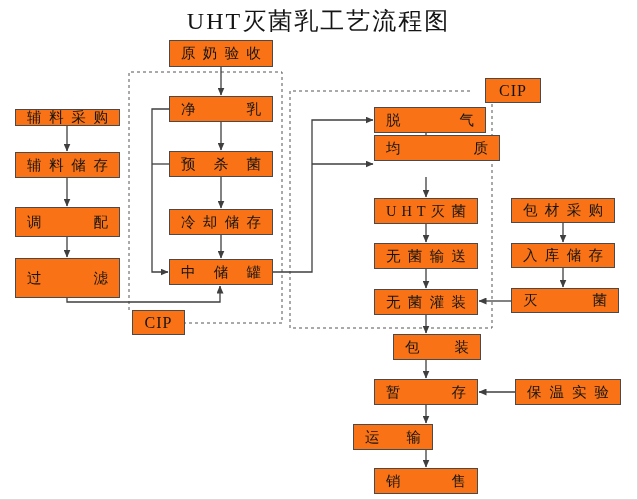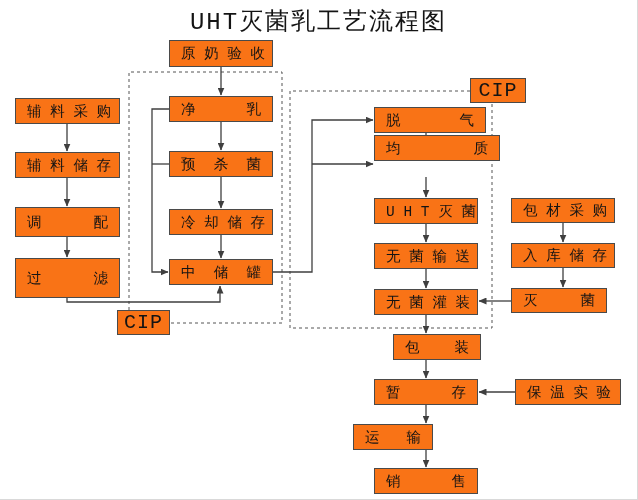--- a/index.html
+++ b/index.html
@@ -6,21 +6,21 @@
     --line:#3f3f3f;
     --border:#4a4a4a;
     --text:#141414;
     --bg:#ffffff;
   }
   html,body{margin:0;padding:0;background:#fff;}
   .stage{
     position:relative;
     width:638px;height:500px;
     background:var(--bg);
-    font-family:Liberation Mono, monospace;
+    font-family:Liberation Serif, serif;
     color:var(--text);
     overflow:hidden;
     box-sizing:border-box;
     border-right:1px solid #d9d9d9;
     border-bottom:1px solid #d9d9d9;
   }
   .wires{position:absolute;left:0;top:0;width:638px;height:500px;}
   .wires path{fill:none;}
   .wires .solid{stroke:var(--line);stroke-width:1.3;}
   .wires .dashed{stroke:#555;stroke-width:1;stroke-dasharray:3 3;}
@@ -43,21 +43,21 @@
   }
   .node .lbl{
     display:block;
     flex:1;
     padding:0 11px;
     text-align:justify;
     text-align-last:justify;
     white-space:nowrap;
     color:var(--text);
   }
-  .node.cip{font-size:20px;letter-spacing:1px;}
+  .node.cip{font-size:16px;letter-spacing:1px;margin-left:15px;}
   .node.cip .lbl{text-align:center;text-align-last:center;padding:0 4px;}
 </style>
 </head>
 <body>
 
 <div class="stage">
 
   <svg class="wires" viewBox="0 0 638 500" xmlns="http://www.w3.org/2000/svg">
     <defs>
       <marker id="ah" viewBox="0 0 8 7" markerWidth="8" markerHeight="7" refX="7.5" refY="3.5" orient="auto" markerUnits="userSpaceOnUse">
@@ -109,21 +109,21 @@
       <path class="solid" marker-end="url(#ah)" d="M515,392 L479,392"></path>
     </g>
   </svg>
 
   <div class="title">UHT灭菌乳工艺流程图</div>
 
   <div class="node" style="left:169px;top:40px;width:104px;height:27px">
       <span class="lbl">原 奶 验 收</span>
     </div>
 
-  <div class="node" style="left:15px;top:98px;width:105px;height:26px">
+  <div class="node" style="left:15px;top:109px;width:105px;height:17px">
       <span class="lbl">辅 料 采 购</span>
     </div>
   <div class="node" style="left:15px;top:152px;width:105px;height:26px">
       <span class="lbl">辅 料 储 存</span>
     </div>
   <div class="node" style="left:15px;top:207px;width:105px;height:30px">
       <span class="lbl">调 配</span>
     </div>
   <div class="node" style="left:15px;top:258px;width:105px;height:40px">
       <span class="lbl">过 滤</span>
@@ -157,21 +157,21 @@
   <div class="node" style="left:374px;top:289px;width:104px;height:26px">
       <span class="lbl">无 菌 灌 装</span>
     </div>
 
   <div class="node" style="left:511px;top:198px;width:104px;height:25px">
       <span class="lbl">包 材 采 购</span>
     </div>
   <div class="node" style="left:511px;top:243px;width:104px;height:25px">
       <span class="lbl">入 库 储 存</span>
     </div>
-  <div class="node" style="left:511px;top:288px;width:96px;height:25px">
+  <div class="node" style="left:511px;top:288px;width:108px;height:25px">
       <span class="lbl">灭 菌</span>
     </div>
 
   <div class="node" style="left:393px;top:334px;width:88px;height:26px">
       <span class="lbl">包 装</span>
     </div>
   <div class="node" style="left:374px;top:379px;width:104px;height:26px">
       <span class="lbl">暂 存</span>
     </div>
   <div class="node" style="left:515px;top:379px;width:106px;height:26px">

